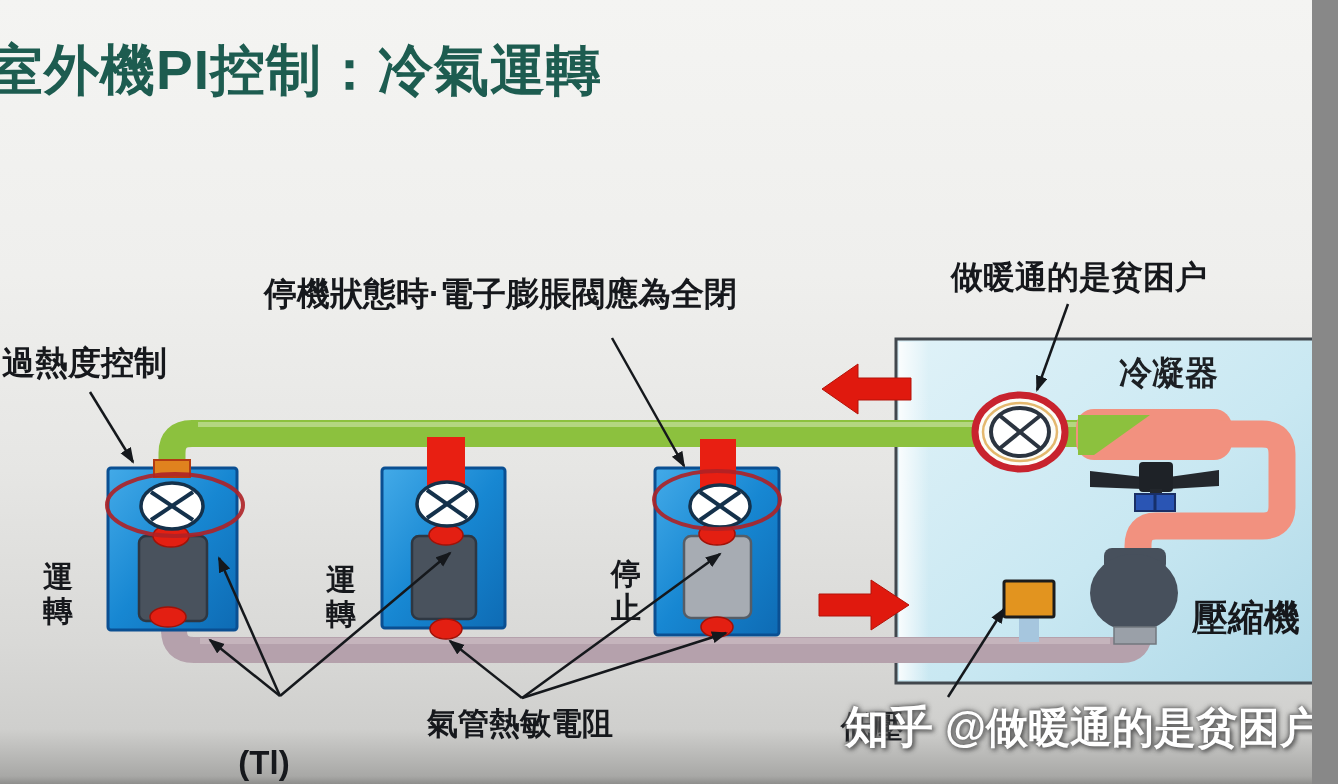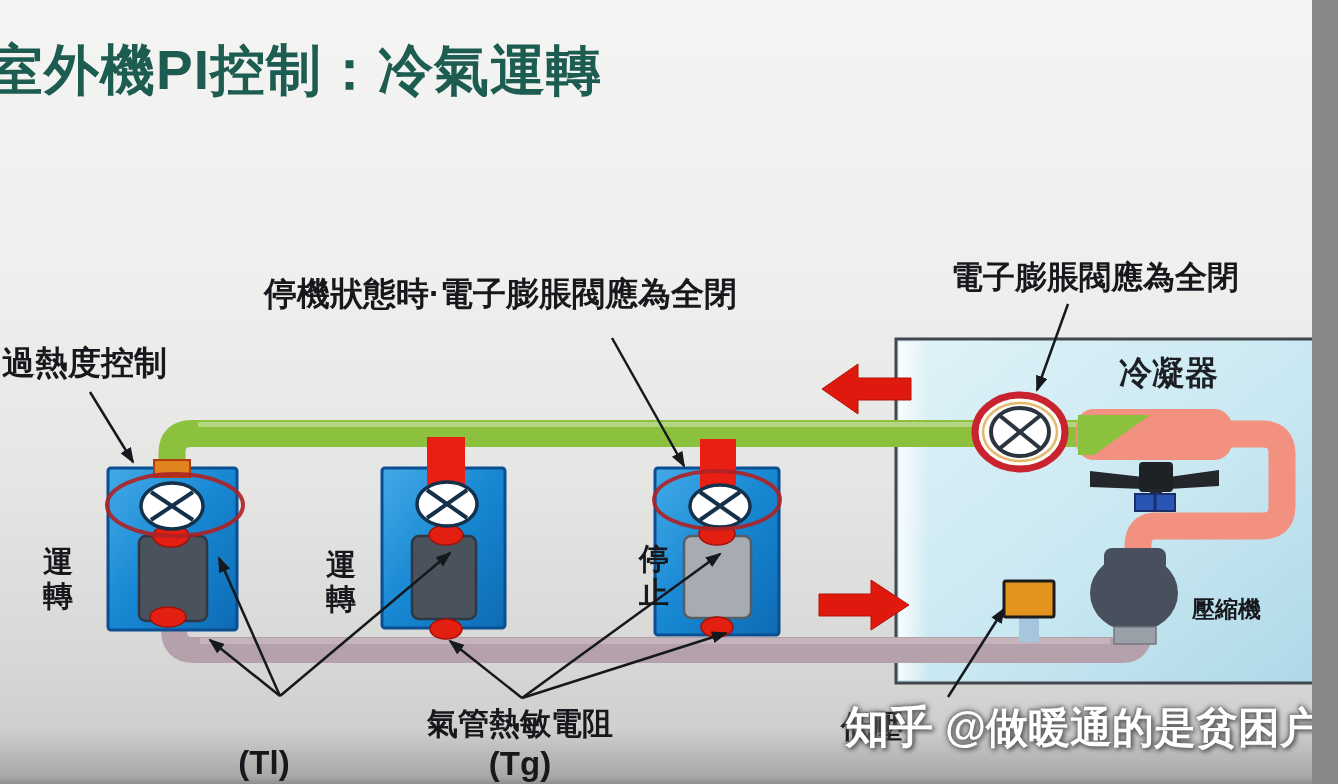--- a/index.html
+++ b/index.html
@@ -6,21 +6,21 @@
   .canvas{
     position:relative;width:1312px;height:784px;overflow:hidden;
     font-family:Liberation Sans, sans-serif;
     background:linear-gradient(180deg,#f4f4f2 0%,#efefed 35%,#e6e6e4 60%,#d9d9d7 82%,#cfcfcd 93%,#a8a8a6 99%,#8e8e8c 100%);
   }
   .abs{position:absolute;}
   .lbl{font-weight:700;color:#16181c;white-space:nowrap;}
   .title{left:-12px;top:34px;font-size:55px;font-weight:700;color:#1d5c50;letter-spacing:1px;white-space:nowrap;}
   .note{font-size:33px;}
   .vlbl{width:36px;font-size:30px;line-height:1.12;font-weight:700;color:#16181c;
-        word-break:break-all;text-align:center;}
+        word-break:break-all;text-align:center;margin-top:15px;}
   .thermo{width:212px;text-align:center;font-size:31px;font-weight:700;color:#16181c;}
   .tsym{width:212px;text-align:center;font-size:33px;font-weight:700;color:#16181c;}
   .lowp{left:841px;top:706px;font-size:31px;z-index:3;}
   .watermark{left:845px;top:698px;z-index:5;color:#ffffff;font-weight:700;white-space:nowrap;
      text-shadow:0 0 6px rgba(95,95,95,.95),2px 2px 4px rgba(70,70,70,.85),-1px -1px 3px rgba(110,110,110,.7);}
   .wm-brand{font-size:44px;}
   .wm-handle{font-size:42px;margin-left:12px;}
 </style>
 </head>
 <body>
@@ -151,33 +151,32 @@
       <path d="M 280 696 L 450 553" marker-end="url(#ah)"></path>
       <path d="M 522 698 L 450 641" marker-end="url(#ah)"></path>
       <path d="M 522 698 L 720 554" marker-end="url(#ah)"></path>
       <path d="M 522 698 L 726 633" marker-end="url(#ah)"></path>
     </g>
   </svg>
 
   <div class="abs title">室外機PI控制：冷氣運轉</div>
 
   <div class="abs lbl note" style="left:264px;top:272px;">停機狀態時·電子膨脹閥應為全閉</div>
-  <div class="abs lbl" style="left:951px;top:256px;font-size:32px;">電子膨脹閥應為全閉</div>
+  <div class="abs lbl" style="left:951px;top:256px;font-size:32px;">做暖通的是贫困户</div>
   <div class="abs lbl note" style="left:2px;top:341px;">過熱度控制</div>
 
   <div class="abs lbl" style="left:1119px;top:351px;font-size:33px;color:#1c2024;">冷凝器</div>
-  <div class="abs lbl" style="left:1192px;top:594px;font-size:23px;">壓縮機</div>
+  <div class="abs lbl" style="left:1192px;top:594px;font-size:36px;">壓縮機</div>
 
   <div class="abs vlbl" style="left:40px;top:545px;">運轉</div>
   <div class="abs vlbl" style="left:323px;top:548px;">運轉</div>
-  <div class="abs vlbl" style="left:636px;top:542px;">停止</div>
+  <div class="abs vlbl" style="left:608px;top:542px;">停止</div>
 
   <div class="abs thermo" style="left:414px;top:703px;">氣管熱敏電阻</div>
   <div class="abs tsym" style="left:158px;top:744px;">(Tl)</div>
-  <div class="abs tsym" style="left:414px;top:745px;">(Tg)</div>
 
   <div class="abs lbl lowp">低壓</div>
 
   <div class="abs watermark">
     <span class="wm-brand">知乎</span><span class="wm-handle">@做暖通的是贫困户</span>
   </div>
 
 </div>
 
 </body></html>

